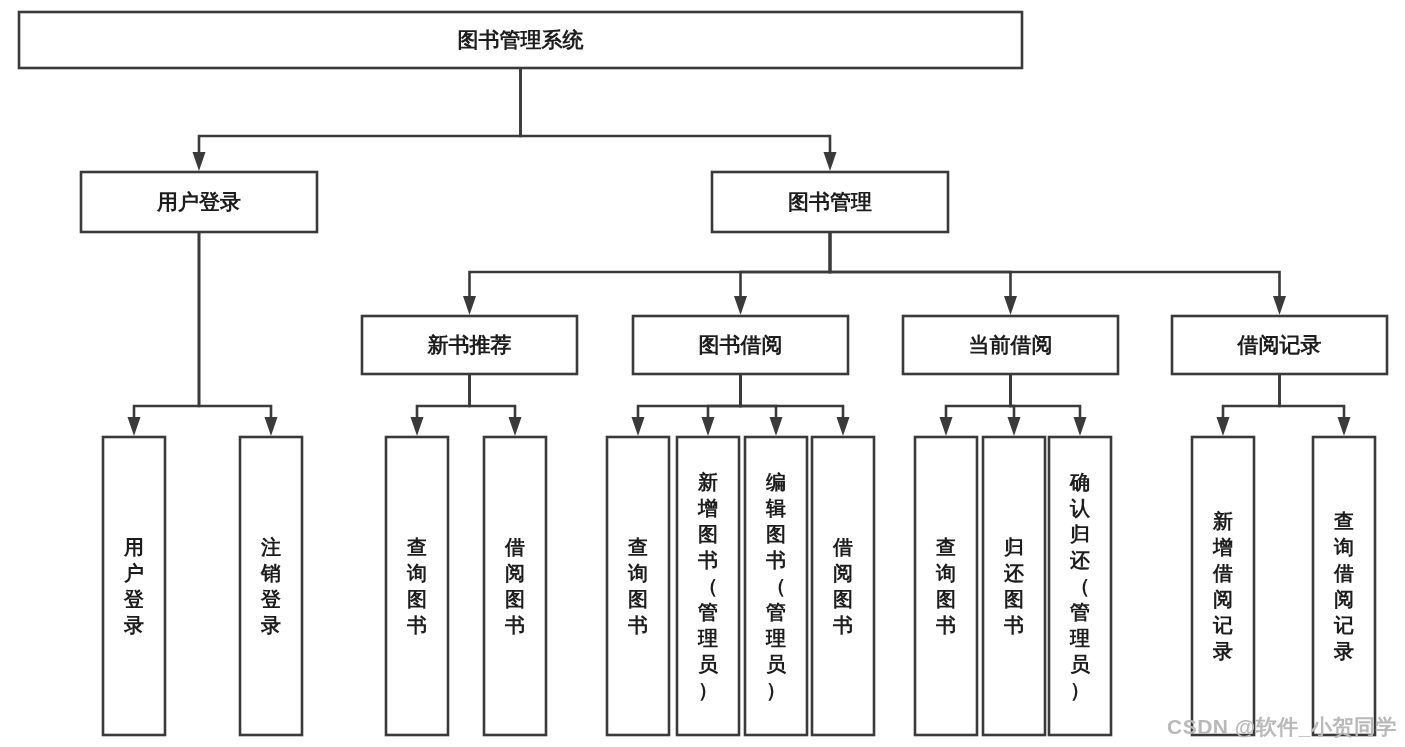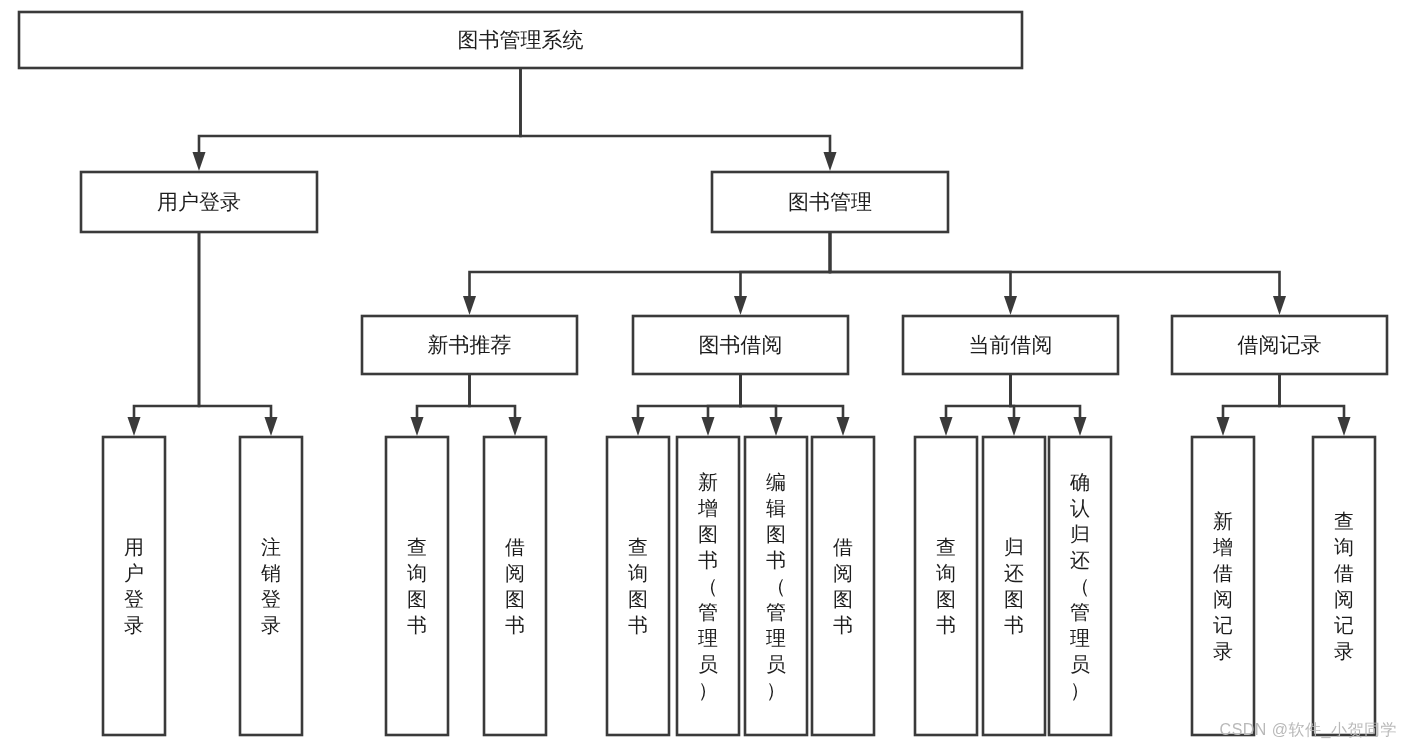--- a/index.html
+++ b/index.html
@@ -1,27 +1,27 @@
 <!DOCTYPE html>
 <html><head>
 <meta charset="utf-8">
 <style>
   html,body{margin:0;padding:0;background:#ffffff;}
   body{width:1405px;height:747px;overflow:hidden;
        font-family:"Liberation Sans","DejaVu Sans",sans-serif;}
-  #diagram-root{position:relative;width:1405px;height:747px;background:#ffffff;}
+  #diagram-root{position:relative;width:1405px;height:747px;background:#ffffff;font-weight:bold;}
   svg#tree-svg{position:absolute;top:0;left:0;width:1405px;height:747px;display:block;}
   .node-box{fill:#ffffff;stroke:#3a3a3a;stroke-width:2.6;}
   .connector{stroke:#3a3a3a;stroke-width:2.6;fill:none;stroke-linecap:square;}
   .arrow-head{fill:#3a3a3a;stroke:none;}
   .node-label{fill:#1d1d1d;font-family:"Liberation Sans","DejaVu Sans",sans-serif;
               font-size:21px;text-anchor:middle;dominant-baseline:middle;}
   .node-label-vertical{fill:#1d1d1d;font-family:"Liberation Sans","DejaVu Sans",sans-serif;
               font-size:20px;text-anchor:middle;}
-  .watermark{position:absolute;right:8px;bottom:6px;font-size:16px;color:#b9b9b9;
+  .watermark{position:absolute;right:8px;bottom:6px;font-size:21px;color:#b9b9b9;
              letter-spacing:.5px;white-space:nowrap;
              font-family:"Liberation Sans","DejaVu Sans",sans-serif;}
 </style>
 </head>
 <body>
 
 <div id="diagram-root">
 
   <svg id="tree-svg" viewBox="0 0 1405 747" xmlns="http://www.w3.org/2000/svg">
     <g id="connector-layer">

